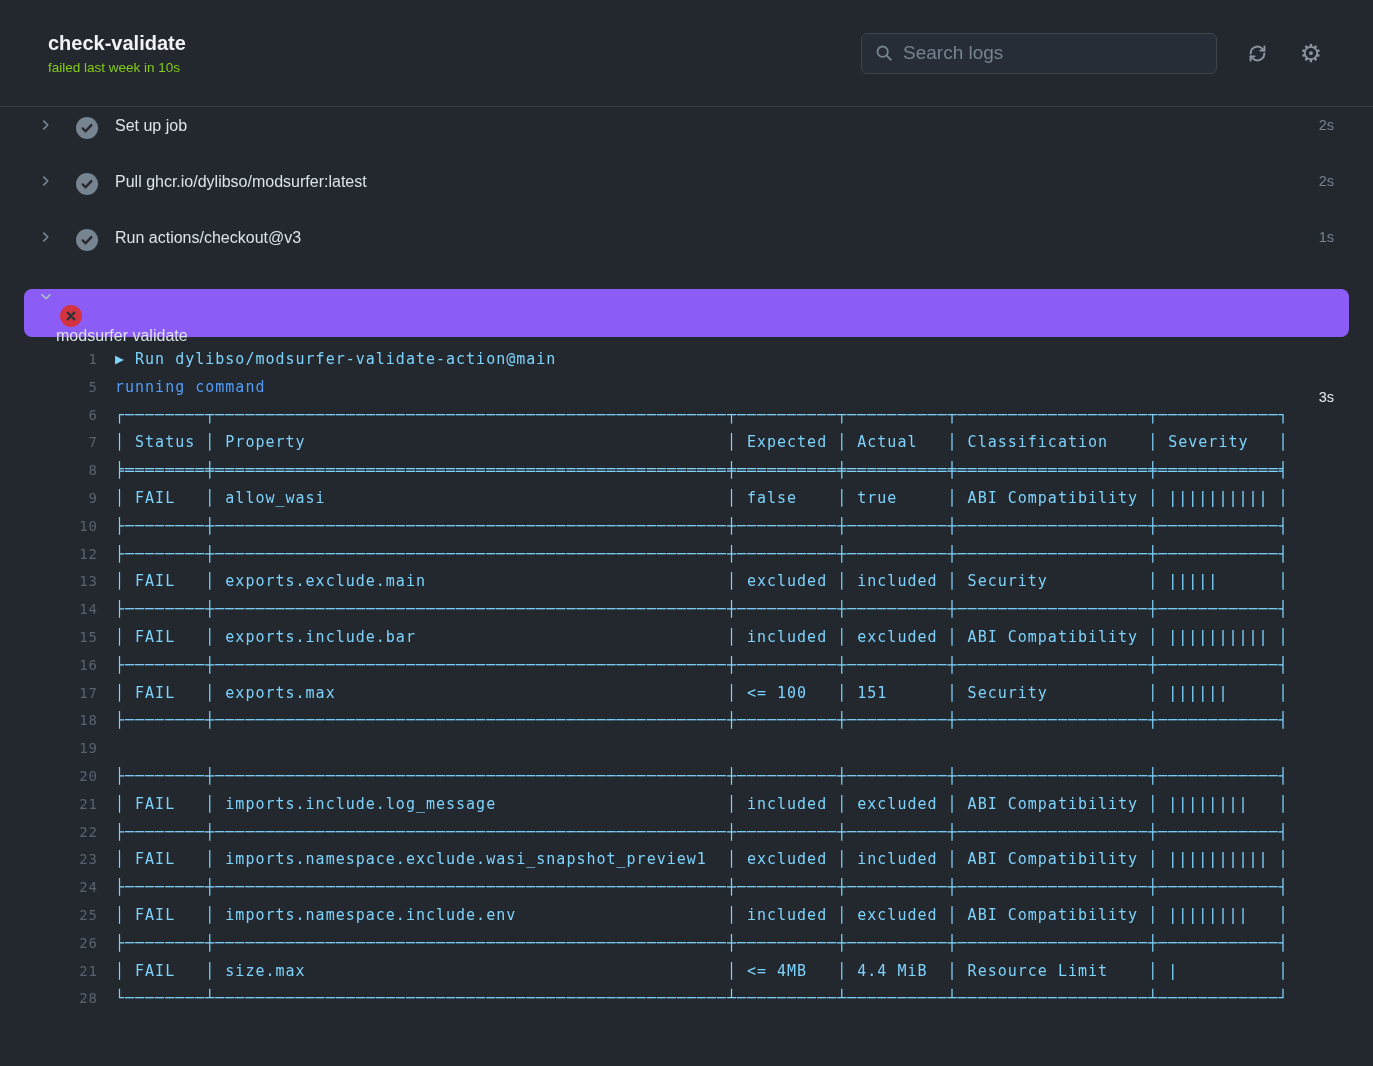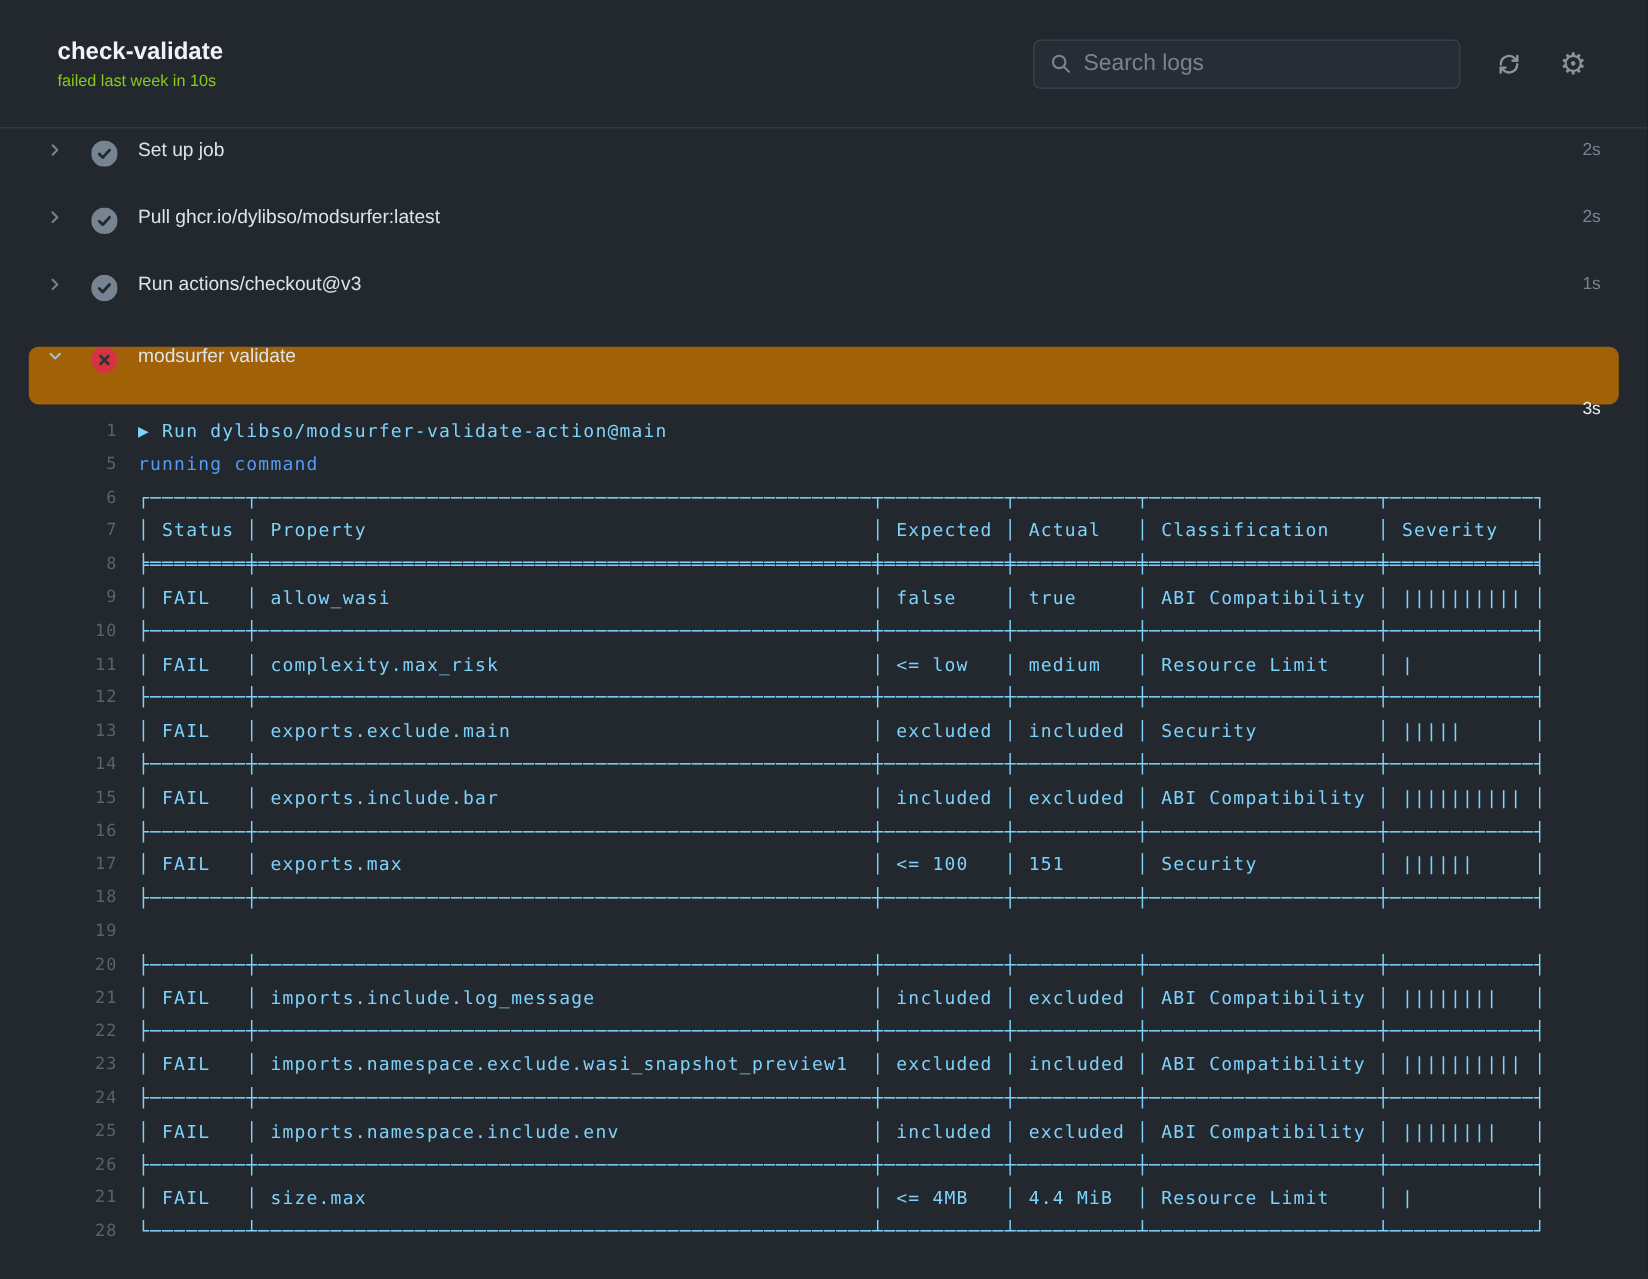--- a/index.html
+++ b/index.html
@@ -34,21 +34,21 @@
     width: 28px; height: 28px; color: #8b949e;
   }
   .gear-glyph { font-size: 25px; line-height: 1; color: #8b949e; font-family: "DejaVu Sans", sans-serif; }
   
   .steps { padding-top: 10px; }
   .step {
     display: flex; align-items: flex-start;
     height: 56px; margin: 0 24px; padding: 0 15px; border-radius: 8px;
     cursor: pointer;
   }
-  .step.expanded { background: #a16207; height: 48px; margin-top: 4px; }
+  .step.expanded { background: #8b5cf6; height: 48px; margin-top: 4px; flex-direction: column; }
   .chev { width: 16px; height: 16px; display: flex; align-items: center; color: #768390; flex-shrink: 0; }
   .step.expanded .chev { color: #adbac7; }
   .sticon { width: 22px; height: 22px; margin-left: 21px; flex-shrink: 0; }
   .stlabel { margin-left: 17px; font-size: 16px; color: #dce3ea; }
   .stdur { margin-left: auto; font-size: 14.5px; color: #768390; }
   .step.expanded .stdur { color: #e6edf3; margin-top: 44px; }
   
   .log {
     padding: 9px 0 20px 12px;
     font-family: "DejaVu Sans Mono", monospace;
@@ -154,21 +154,20 @@
     </div>
 
   <div class="log" id="log">
       <div class="log-line"><span class="ln">1</span><span class="lt">▶ Run dylibso/modsurfer-validate-action@main</span></div>
       <div class="log-line"><span class="ln">5</span><span class="lt blue">running command</span></div>
       <div class="log-line"><span class="ln">6</span><span class="lt">┌────────┬───────────────────────────────────────────────────┬──────────┬──────────┬───────────────────┬────────────┐</span></div>
       <div class="log-line"><span class="ln">7</span><span class="lt">│ Status │ Property                                          │ Expected │ Actual   │ Classification    │ Severity   │</span></div>
       <div class="log-line"><span class="ln">8</span><span class="lt">╞════════╪═══════════════════════════════════════════════════╪══════════╪══════════╪═══════════════════╪════════════╡</span></div>
       <div class="log-line"><span class="ln">9</span><span class="lt">│ FAIL   │ allow_wasi                                        │ false    │ true     │ ABI Compatibility │ |||||||||| │</span></div>
       <div class="log-line"><span class="ln">10</span><span class="lt">├────────┼───────────────────────────────────────────────────┼──────────┼──────────┼───────────────────┼────────────┤</span></div>
-      <div class="log-line"><span class="ln">11</span><span class="lt">│ FAIL   │ complexity.max_risk                               │ &lt;= low   │ medium   │ Resource Limit    │ |          │</span></div>
       <div class="log-line"><span class="ln">12</span><span class="lt">├────────┼───────────────────────────────────────────────────┼──────────┼──────────┼───────────────────┼────────────┤</span></div>
       <div class="log-line"><span class="ln">13</span><span class="lt">│ FAIL   │ exports.exclude.main                              │ excluded │ included │ Security          │ |||||      │</span></div>
       <div class="log-line"><span class="ln">14</span><span class="lt">├────────┼───────────────────────────────────────────────────┼──────────┼──────────┼───────────────────┼────────────┤</span></div>
       <div class="log-line"><span class="ln">15</span><span class="lt">│ FAIL   │ exports.include.bar                               │ included │ excluded │ ABI Compatibility │ |||||||||| │</span></div>
       <div class="log-line"><span class="ln">16</span><span class="lt">├────────┼───────────────────────────────────────────────────┼──────────┼──────────┼───────────────────┼────────────┤</span></div>
       <div class="log-line"><span class="ln">17</span><span class="lt">│ FAIL   │ exports.max                                       │ &lt;= 100   │ 151      │ Security          │ ||||||     │</span></div>
       <div class="log-line"><span class="ln">18</span><span class="lt">├────────┼───────────────────────────────────────────────────┼──────────┼──────────┼───────────────────┼────────────┤</span></div>
       <div class="log-line"><span class="ln">19</span></div>
       <div class="log-line"><span class="ln">20</span><span class="lt">├────────┼───────────────────────────────────────────────────┼──────────┼──────────┼───────────────────┼────────────┤</span></div>
       <div class="log-line"><span class="ln">21</span><span class="lt">│ FAIL   │ imports.include.log_message                       │ included │ excluded │ ABI Compatibility │ ||||||||   │</span></div>

